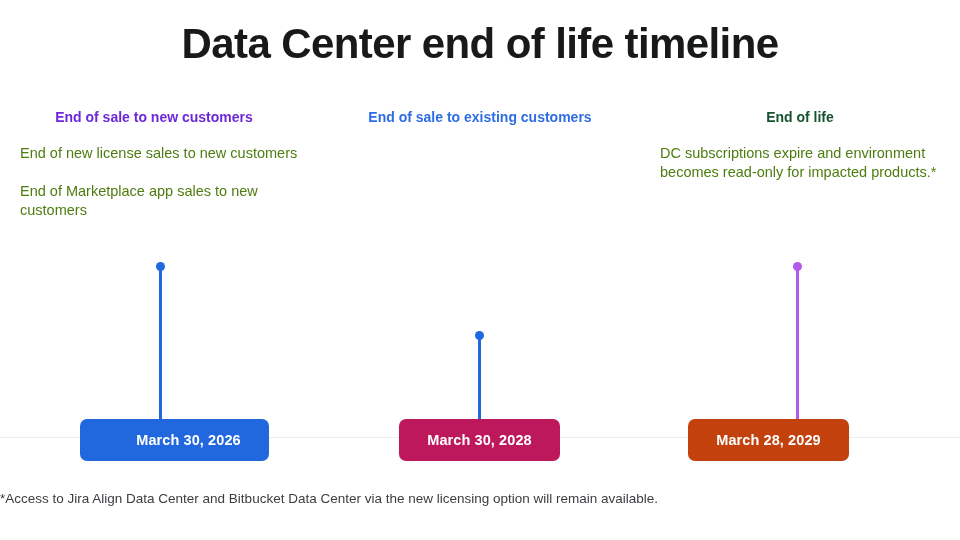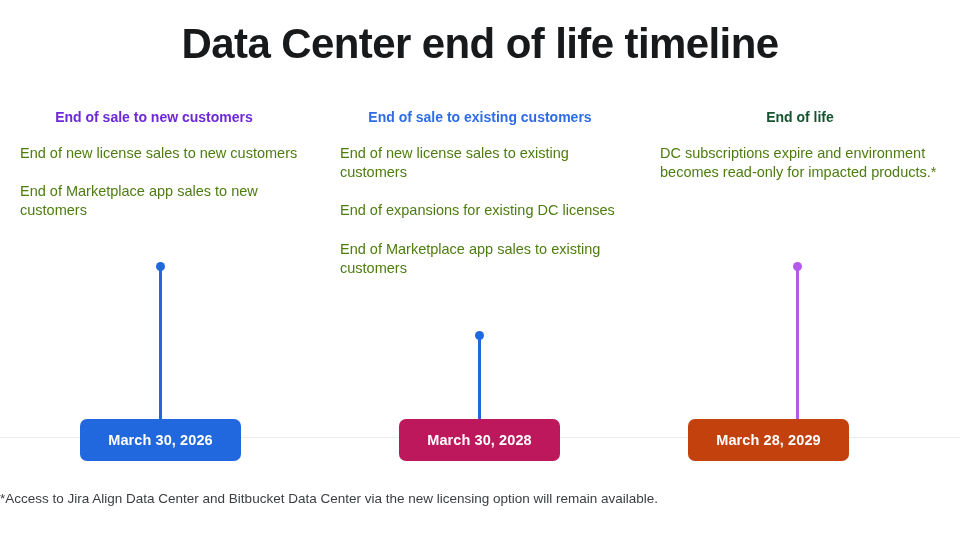--- a/index.html
+++ b/index.html
@@ -146,44 +146,39 @@
       <div class="col-body">
         <div class="para">End of new license sales to new customers</div>
         <div class="para">End of Marketplace app sales to new customers</div>
       </div>
     </div>
 
     <div class="col col-1">
       <div class="col-head" style="color: rgb(46, 108, 230);">
         <span>End of sale to </span><span class="ital">existing</span><span> customers</span>
       </div>
-      <div class="col-body">
-        <div class="para">End of new license sales to existing customers</div>
-        <div class="para">End of expansions for existing DC licenses</div>
-        <div class="para">End of Marketplace app sales to existing customers</div>
-      </div>
     </div>
 
     <div class="col col-2">
       <div class="col-head" style="color: #14532d; text-align: center;">
         <span>End of life</span><span class="ital"></span><span></span>
       </div>
       <div class="col-body">
         <div class="para">DC subscriptions expire and environment becomes read-only for impacted products.*</div>
       </div>
     </div>
 
   </div>
 
   <div class="dot" id="dot-0" style="left: 156px; top: 262px; background: rgb(33, 104, 222);"></div>
   <div class="stem" id="stem-0" style="left: 159px; top: 266px; height: 157px; background: rgb(33, 104, 222);"></div>
   <div class="dot" id="dot-1" style="left: 475px; top: 331px; background: rgb(33, 104, 222);"></div>
   <div class="stem" id="stem-1" style="left: 478px; top: 335px; height: 88px; background: rgb(33, 104, 222);"></div>
   <div class="dot" id="dot-2" style="left: 793px; top: 262px; background: rgb(180, 90, 234);"></div>
   <div class="stem" id="stem-2" style="left: 796px; top: 266px; height: 157px; background: rgb(180, 90, 234);"></div>
 
-  <div class="badge" id="badge-0" style="left: 80px; top: 419px; width: 161px; background: rgb(33, 104, 222);">March 30, 2026</div>
+  <div class="badge" id="badge-0" style="left: 80px; top: 419px; width: 161px; background: rgb(33, 104, 222); padding-left: 28px;">March 30, 2026</div>
   <div class="badge" id="badge-1" style="left: 399px; top: 419px; width: 161px; background: #be185d;">March 30, 2028</div>
   <div class="badge" id="badge-2" style="left: 688px; top: 419px; width: 161px; background: #c2410c;">March 28, 2029</div>
 
   <div class="footnote">*Access to Jira Align Data Center and Bitbucket Data Center via the new licensing option will remain available.</div>
 
 </div>
 
 </body></html>

